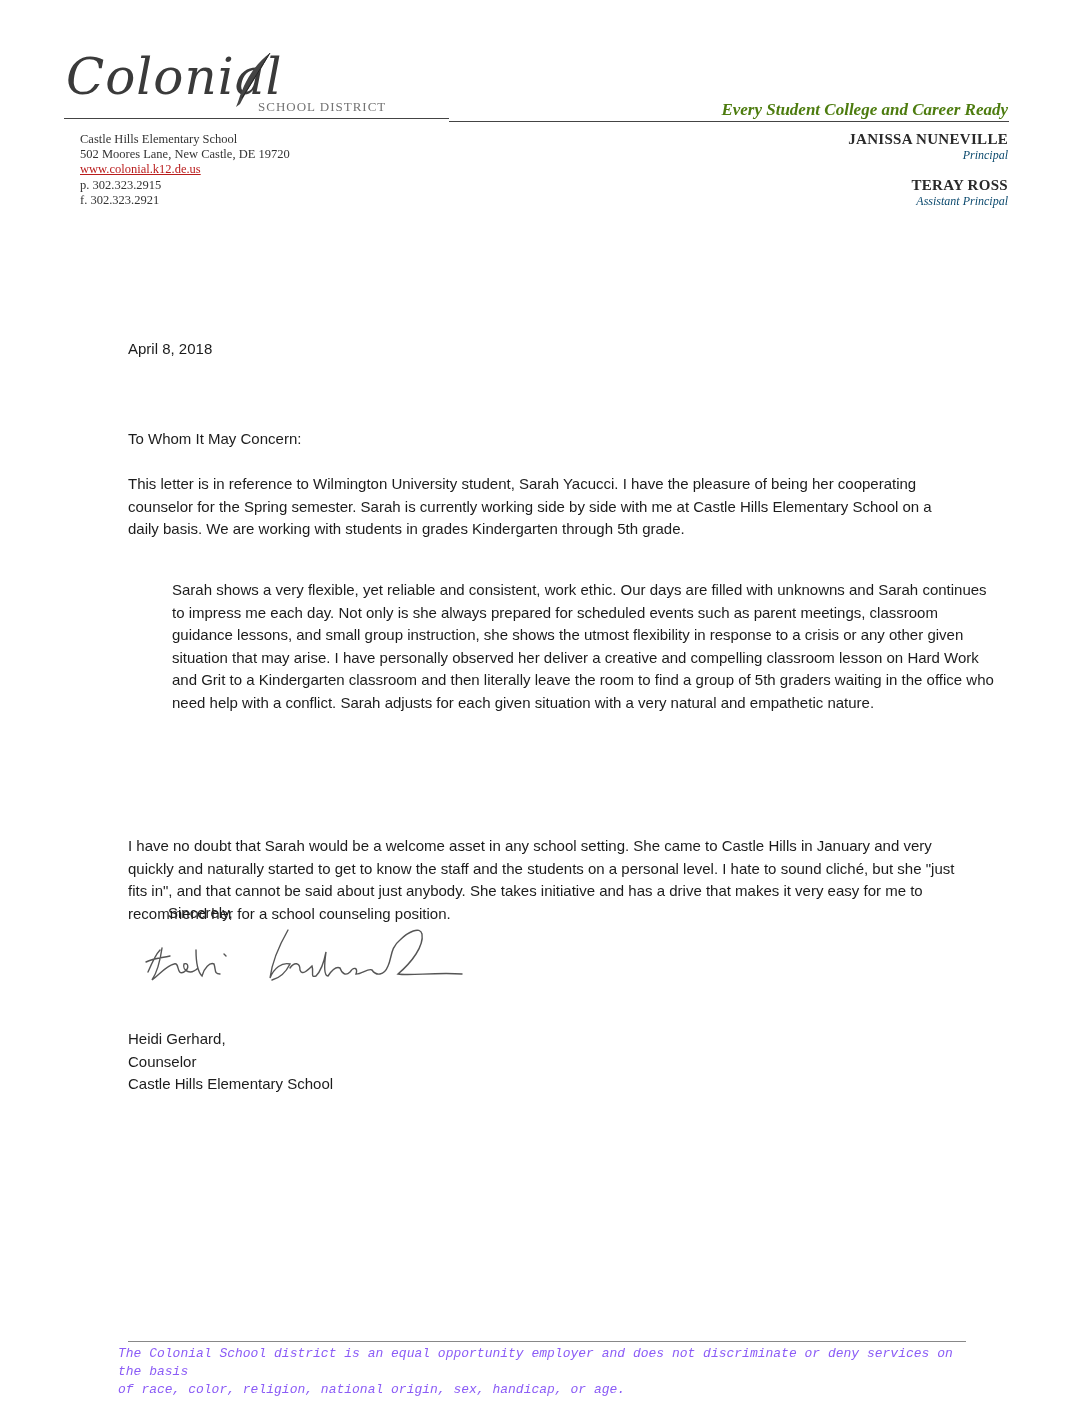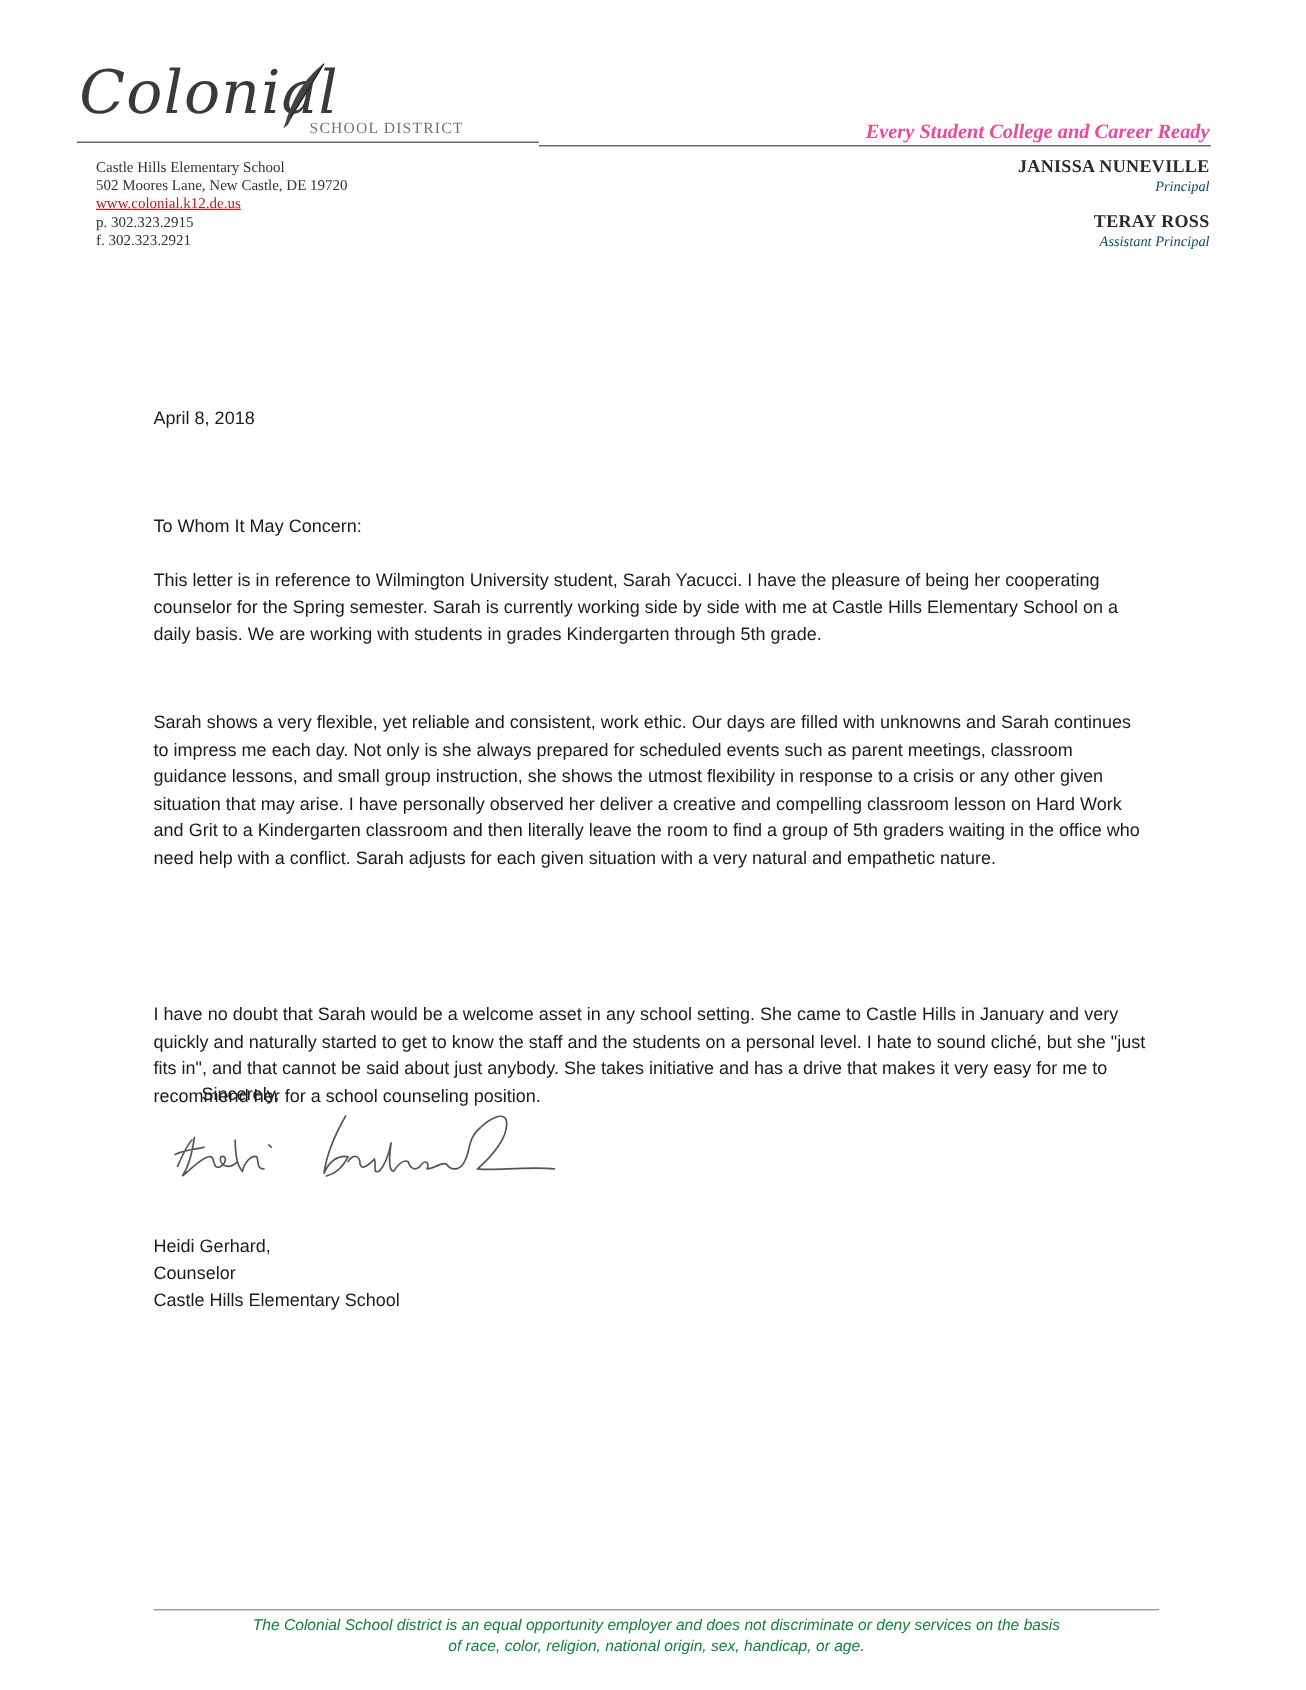--- a/index.html
+++ b/index.html
@@ -7,37 +7,37 @@
     .abs { position: absolute; }
     .serif { font-family: "Liberation Serif", "DejaVu Serif", serif; }
     .sans { font-family: "Liberation Sans", "DejaVu Sans", sans-serif; }
 
     
     .logo-script { left: 66px; top: 48px; font-family: "DejaVu Serif", serif; font-style: italic; font-size: 50px; color: #3a3a3a; letter-spacing: 1px; }
     .quill { left: 232px; top: 52px; width: 40px; height: 56px; }
     .district { left: 258px; top: 99px; font-size: 13px; letter-spacing: 1px; color: #737373; }
     .rule-left { left: 64px; top: 118px; width: 385px; height: 1px; background: #444; }
     .rule-right { left: 449px; top: 121px; width: 560px; height: 1px; background: #444; }
-    .motto { right: 80px; top: 100px; font-size: 17px; font-weight: bold; font-style: italic; color: #ec4899; }
+    .motto { right: 80px; top: 100px; font-size: 17px; font-weight: bold; font-style: italic; color: #4d7c0f; }
 
     .addr { left: 80px; top: 132px; font-size: 12.5px; line-height: 15.2px; color: #333; }
     .addr .link { text-decoration: underline; color: #b91c1c; }
 
     .staff { right: 80px; text-align: right; color: #2a2a2a; }
     .staff .name { font-size: 15px; font-weight: bold; letter-spacing: 0.3px; }
     .staff .title { font-size: 12px; font-style: italic; color: #0c4a6e; }
 
     
     .body-text { left: 128px; width: 830px; font-size: 15px; line-height: 22.5px; color: #1c1c1c; }
     .body-text p { margin: 0; }
 
     .signature { left: 140px; top: 922px; width: 330px; height: 66px; }
 
     .footer-rule { left: 128px; top: 1341px; width: 838px; height: 1px; background: #888; }
-    .footer { left: 118px; top: 1345px; width: 858px; text-align: center; font-size: 13px; line-height: 18px; font-style: italic; color: #15803d; }
+    .footer { left: 118px; top: 1345px; width: 858px; font-size: 13px; line-height: 18px; font-style: italic; color: #8b5cf6; font-family: Liberation Mono, monospace; }
   </style>
 </head>
 <body>
 
 <div class="abs logo-script">Colonial</div>
 <svg class="abs quill" viewBox="0 0 40 56">
   <path d="M38 1 C26 10, 14 24, 6 50 L4 55 L8 52 C16 36, 28 20, 38 1 Z" fill="#444"></path>
   <path d="M38 1 C30 14, 20 30, 10 46" stroke="#222" stroke-width="1" fill="none"></path>
 </svg>
 <div class="abs district serif">SCHOOL DISTRICT</div>
@@ -61,21 +61,21 @@
   <div class="name">TERAY ROSS</div>
   <div class="title">Assistant Principal</div>
 </div>
 
 <div class="abs body-text sans" style="top:338px;">April 8, 2018</div>
 <div class="abs body-text sans" style="top:428px;">To Whom It May Concern:</div>
 
 <div class="abs body-text sans" style="top:473px;">
   <p>This letter is in reference to Wilmington University student, Sarah Yacucci.  I have the pleasure of being her cooperating counselor for the Spring semester.  Sarah is currently working side by side with me at Castle Hills Elementary School on a daily basis.  We are working with students in grades Kindergarten through 5th grade.</p>
 </div>
-<div class="abs body-text sans" style="top:592px;">
+<div class="abs body-text sans" style="top:579px;margin-left:44px;">
   <p>Sarah shows a very flexible, yet reliable and consistent, work ethic.  Our days are filled with unknowns and Sarah continues to impress me each day. Not only is she always prepared for scheduled events such as parent meetings, classroom guidance lessons, and small group instruction, she shows the utmost flexibility in response to a crisis or any other given situation that may arise.  I have personally observed her deliver a creative and compelling classroom lesson on Hard Work and Grit to a Kindergarten classroom and then literally leave the room to find a group of 5th graders waiting in the office who need help with a conflict.  Sarah adjusts for each given situation with a very natural and empathetic nature.</p>
 </div>
 <div class="abs body-text sans" style="top:795px;margin-top:40px;">
   <p>I have no doubt that Sarah would be a welcome asset in any school setting.  She came to Castle Hills in January and very quickly and naturally started to get to know the staff and the students on a personal level.  I hate to sound cliché, but she "just fits in", and that cannot be said about just anybody.  She takes initiative and has a drive that makes it very easy for me to recommend her for a school counseling position.</p>
 </div>
 
 <div class="abs body-text sans" style="top:902px;margin-left:40px;">Sincerely,</div>
 
 <svg class="abs signature" viewBox="0 0 330 66">
   <g fill="none" stroke="#555" stroke-width="1.4" stroke-linecap="round">

